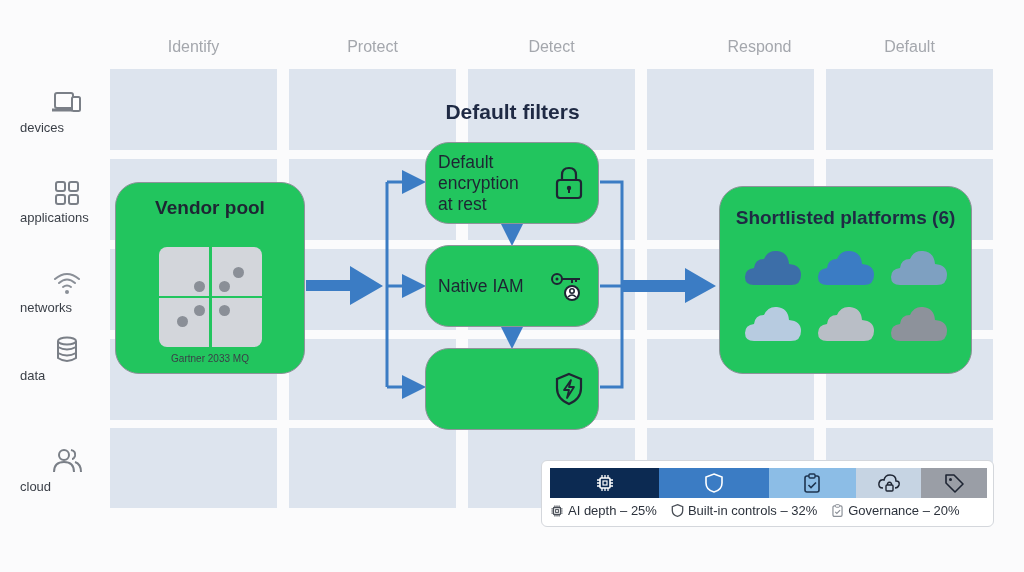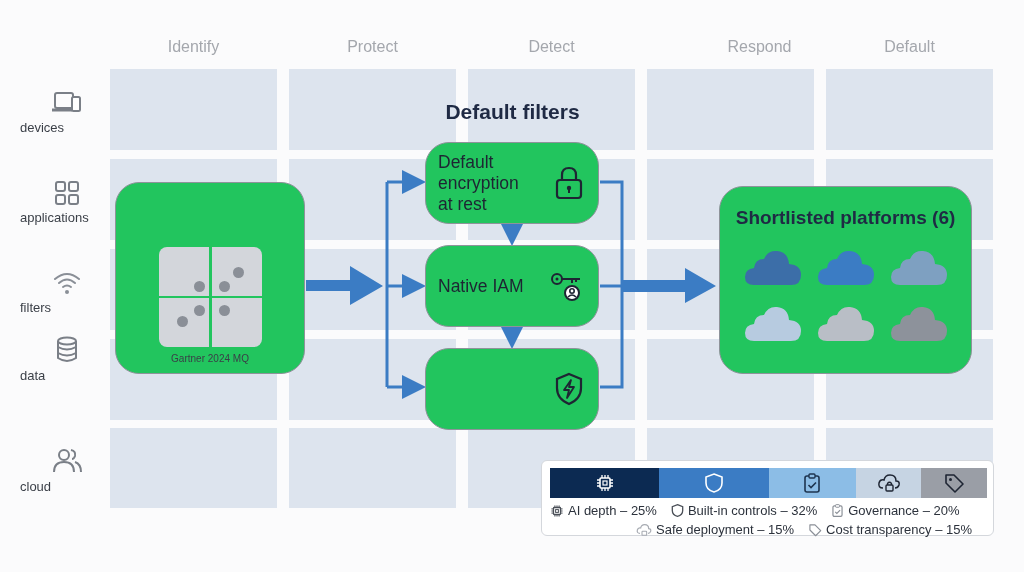--- a/index.html
+++ b/index.html
@@ -24,21 +24,21 @@
 
   .filters-title { position: absolute; left: 420px; top: 100px; width: 185px; text-align: center; font-size: 21px; font-weight: bold; color: #1f2a44; }
   .filter { left: 425px; width: 174px; height: 82px; }
   .filter-text { position: absolute; left: 12px; top: 50%; transform: translateY(-50%); font-size: 17.5px; line-height: 21px; color: #1e2533; }
   .filter-icon { position: absolute; right: 14px; top: 50%; transform: translateY(-50%); }
 
   .short { left: 719px; top: 186px; width: 253px; height: 188px; text-decoration: underline; }
   .short-title { position: absolute; left: 0; right: 0; top: 20px; text-align: center; font-size: 19px; font-weight: bold; color: #1f2a44; }
   .cloud { position: absolute; }
 
-  .legend { position: absolute; left: 541px; top: 460px; width: 453px; height: 76px; background: #fff; border: 1px solid #d4d7dc; border-radius: 6px; }
+  .legend { position: absolute; left: 541px; top: 460px; width: 453px; height: 67px; background: #fff; border: 1px solid #d4d7dc; border-radius: 6px; }
   .legend-bar { position: absolute; left: 8px; top: 7px; height: 30px; display: flex; width: 437px; }
   .legend-seg { height: 30px; display: flex; align-items: center; justify-content: center; }
   .legend-row { position: absolute; font-size: 13px; color: #2c323c; white-space: nowrap; display: flex; align-items: center; }
   .legend-item { display: inline-flex; align-items: center; margin-right: 14px; }
   .legend-item:last-child { margin-right: 0; }
   .legend-item svg { margin-right: 4px; }
 
   svg.overlay { position: absolute; left: 0; top: 0; }
 </style>
 </head>
@@ -95,21 +95,21 @@
   </svg>
   <span>applications</span>
 </div>
 <div class="row-label" style="top:270px">
   <svg width="30" height="26" viewBox="0 0 30 26">
     <path d="M3 9 Q15 -1 27 9" fill="none" stroke="#8a8f97" stroke-width="2" stroke-linecap="round"></path>
     <path d="M7 13 Q15 6 23 13" fill="none" stroke="#8a8f97" stroke-width="2" stroke-linecap="round"></path>
     <path d="M11 17 Q15 14 19 17" fill="none" stroke="#8a8f97" stroke-width="2" stroke-linecap="round"></path>
     <circle cx="15" cy="22" r="2" fill="#8a8f97"></circle>
   </svg>
-  <span>filters</span>
+  <span>networks</span>
 </div>
 <div class="row-label" style="top:336px">
   <svg width="26" height="28" viewBox="0 0 26 28">
     <ellipse cx="13" cy="5" rx="9" ry="3.5" fill="none" stroke="#7a7f87" stroke-width="2"></ellipse>
     <path d="M4 5 V22 Q13 28 22 22 V5" fill="none" stroke="#7a7f87" stroke-width="2"></path>
     <path d="M4 11 Q13 16 22 11" fill="none" stroke="#7a7f87" stroke-width="2"></path>
     <path d="M4 17 Q13 22 22 17" fill="none" stroke="#7a7f87" stroke-width="2"></path>
   </svg>
   <span>data</span>
 </div>
@@ -140,33 +140,34 @@
   <path d="M512 224 V240" stroke="#3b7cc4" stroke-width="3" fill="none" marker-end="url(#ah)"></path>
   <path d="M512 327 V343" stroke="#3b7cc4" stroke-width="3" fill="none" marker-end="url(#ah)"></path>
 
   <path d="M600 182 H622 V387 H600" stroke="#3b7cc4" stroke-width="3" fill="none"></path>
   <path d="M600 286 H622" stroke="#3b7cc4" stroke-width="3" fill="none"></path>
 
   <path d="M622 280 H685 V268 L716 286 L685 303 V292 H622 Z" fill="#3b7cc4"></path>
 </svg>
 
 <div class="card vendor">
+  <div class="vendor-title">Vendor pool</div>
   <div class="mq">
     <div class="mq-quad" style="left:0;top:0;border-radius:8px 0 0 0"></div>
     <div class="mq-quad" style="left:53px;top:0;border-radius:0 8px 0 0"></div>
     <div class="mq-quad" style="left:0;top:51px;border-radius:0 0 0 8px"></div>
     <div class="mq-quad" style="left:53px;top:51px;border-radius:0 0 8px 0"></div>
     <div class="mq-dot" style="left:35px;top:34px"></div>
     <div class="mq-dot" style="left:60px;top:34px"></div>
     <div class="mq-dot" style="left:74px;top:20px"></div>
     <div class="mq-dot" style="left:35px;top:58px"></div>
     <div class="mq-dot" style="left:60px;top:58px"></div>
     <div class="mq-dot" style="left:18px;top:69px"></div>
   </div>
-  <div class="mq-caption">Gartner 2024 MQ</div>
+  <div class="mq-caption">Gartner 2033 MQ</div>
 </div>
 
 <div class="filters-title">Default filters</div>
 
 <div class="card filter" style="top:142px">
   <div class="filter-text">
     <div>Default</div>
     <div>encryption</div>
     <div>at rest</div>
   </div>
@@ -277,28 +278,13 @@
     <span class="legend-item">
       <svg width="13" height="15" viewBox="0 0 20 22">
         <rect x="3" y="4" width="14" height="16" rx="2" fill="none" stroke="#8a8f97" stroke-width="1.8"></rect>
         <rect x="7" y="2" width="6" height="4" rx="1" fill="#fff" stroke="#8a8f97" stroke-width="1.5"></rect>
         <path d="M6.5 13 L9 15.5 L14 10.5" fill="none" stroke="#8a8f97" stroke-width="1.8"></path>
       </svg>
       <span>Governance – 20%</span>
     </span>
   </div>
 
-  <div class="legend-row" style="left:94px; top:61px">
-    <span class="legend-item">
-      <svg width="16" height="14" viewBox="0 0 24 20">
-        <path d="M6 15 Q1 15 2 10 Q3 6 7 7 Q8 2 13 2 Q19 2 19 8 Q23 8 22 12 Q21 15 18 15" fill="none" stroke="#a7abb2" stroke-width="1.8"></path>
-        <rect x="9" y="12" width="7" height="6" rx="1" fill="none" stroke="#a7abb2" stroke-width="1.6"></rect>
-      </svg>
-      <span>Safe deployment – 15%</span>
-    </span>
-    <span class="legend-item">
-      <svg width="14" height="14" viewBox="0 0 22 22">
-        <path d="M3 3 H11 L20 12 L12 20 L3 11 Z" fill="none" stroke="#8a8f97" stroke-width="1.8" stroke-linejoin="round"></path>
-      </svg>
-      <span>Cost transparency – 15%</span>
-    </span>
-  </div>
 </div>
 
 </body></html>

